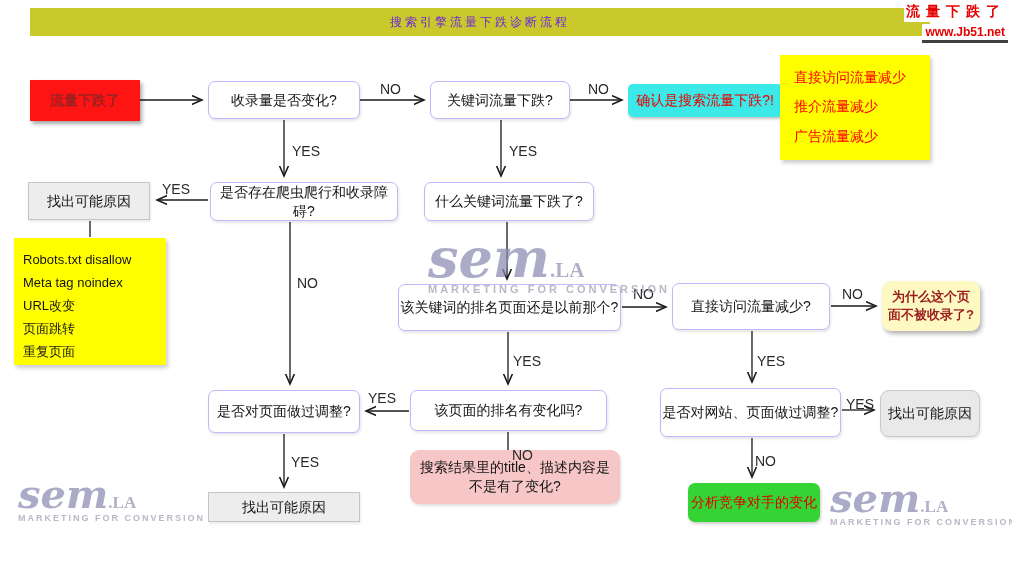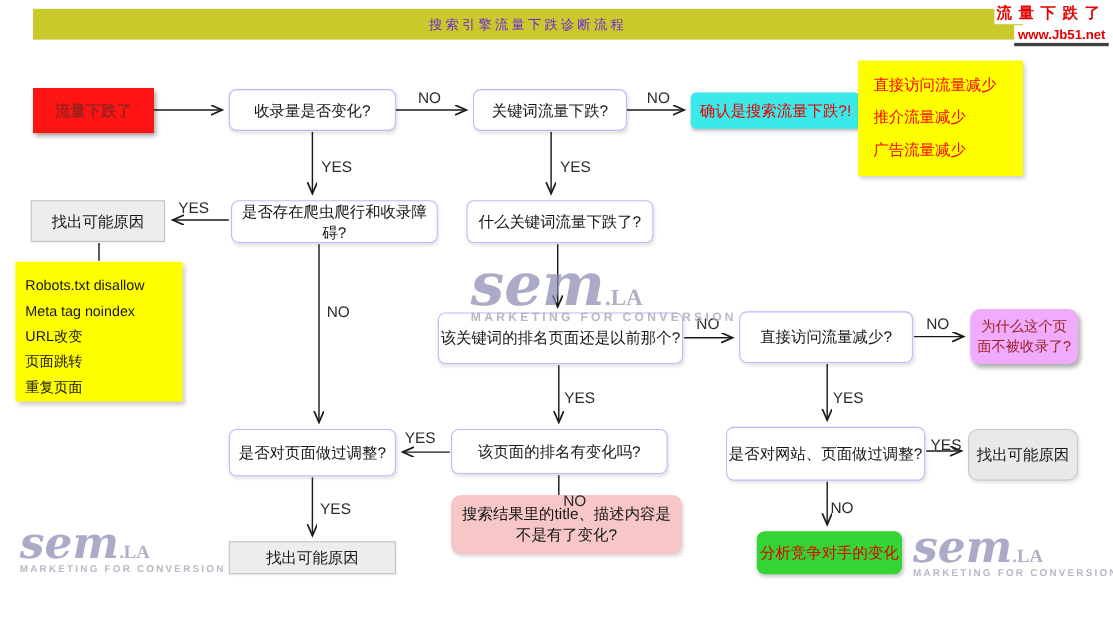--- a/index.html
+++ b/index.html
@@ -13,21 +13,21 @@
     letter-spacing:6px;padding:1px 2px;}
   .site-logo .l2{display:inline-block;background:#fff;color:#e60000;font-size:12px;font-weight:bold;
     padding:1px 3px;border-bottom:3px solid #404040;margin-top:1px;}
   
   .node{position:absolute;display:flex;align-items:center;justify-content:center;text-align:center;
     box-sizing:border-box;font-size:14px;color:#151515;z-index:2;line-height:1.35;}
   .white{background:#fff;border:1px solid #c4b5fd;border-radius:7px;box-shadow:1px 2px 3px rgba(0,0,0,.10);}
   .grey{background:#ededed;border:1px solid #c4c4c4;box-shadow:1px 2px 2px rgba(0,0,0,.08);}
   .grey-round{background:#e9e9e9;border:1px solid #c9c9c9;border-radius:9px;box-shadow:1px 2px 3px rgba(0,0,0,.10);}
   .red-box{background:#ff1414;color:#a02020;font-weight:bold;box-shadow:2px 3px 4px rgba(0,0,0,.35);}
-  .red-round{background:#f0abfc;color:#9b1c1c;font-weight:normal;border-radius:9px;
+  .red-round{background:#fef9c3;color:#9b1c1c;font-weight:bold;border-radius:9px;
     box-shadow:2px 3px 4px rgba(0,0,0,.30);padding:2px 6px;}
   .cyan{background:#3be9e9;color:#e80000;border-radius:5px;box-shadow:1px 2px 3px rgba(0,0,0,.25);text-align:center;}
   .green{background:#35d435;color:#e00000;border-radius:7px;box-shadow:1px 2px 3px rgba(0,0,0,.2);}
   .pink{background:#f7c6c6;border-radius:9px;box-shadow:1px 2px 3px rgba(0,0,0,.12);padding:4px 8px;}
   .yellow-panel{position:absolute;background:#ffff00;box-sizing:border-box;z-index:2;
     box-shadow:2px 3px 4px rgba(0,0,0,.2);}
   .yellow-panel.right{color:#ff0000;display:flex;flex-direction:column;justify-content:space-around;
     padding:8px 6px 8px 14px;font-size:14px;text-align:left;}
   .yellow-panel.left{color:#151515;padding:10px 6px 6px 9px;font-size:13px;text-align:left;line-height:23px;}
   

